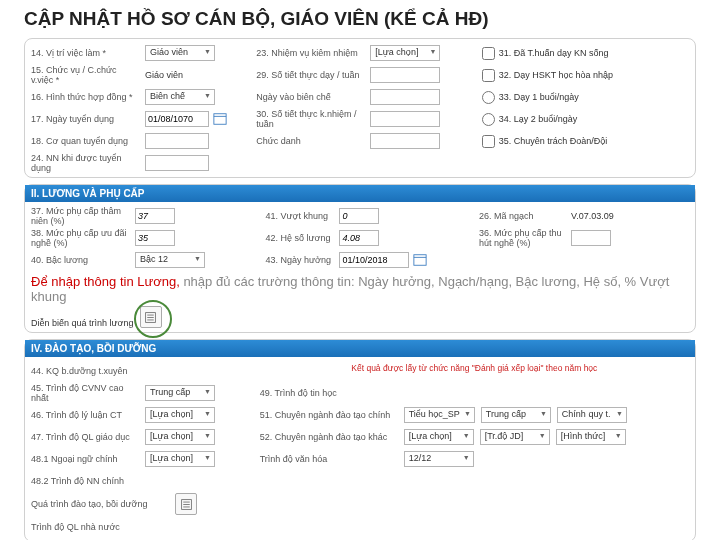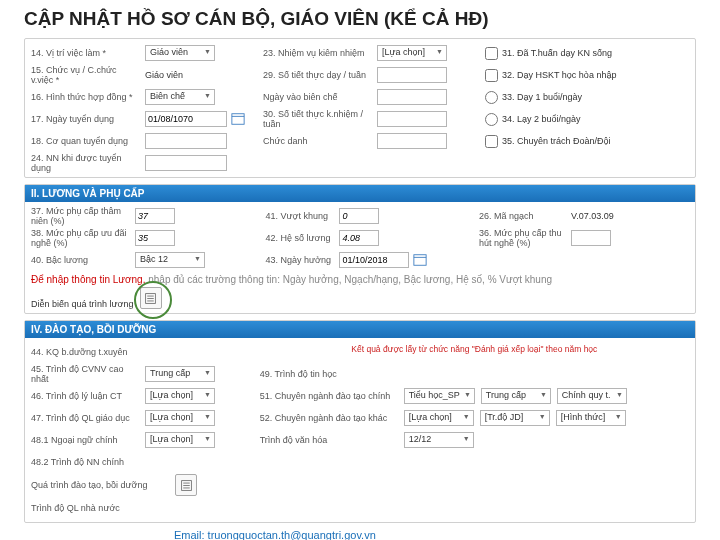--- a/index.html
+++ b/index.html
@@ -1,42 +1,42 @@
 <!DOCTYPE html>
 <html><head>
 <meta charset="utf-8">
 <style>
   * { box-sizing: border-box; margin: 0; padding: 0; }
   body { font-family: Arial, sans-serif; font-size: 9px; color: #333; background: #fff; width: 720px; }
   .container { padding: 8px 24px; }
   .main-title { font-size: 19px; font-weight: bold; color: #222; margin-bottom: 8px; }
 
-  .section { border: 1px solid #d0d0d0; border-radius: 2px; margin-bottom: 6px; }
+  .section { border: 1px solid #d0d0d0; border-radius: 8px; margin-bottom: 6px; }
   .section-header { background: linear-gradient(#2d8cd6, #1a6fb8); color: #fff; font-weight: bold; padding: 3px 6px; font-size: 10px; }
   .section-body { padding: 4px 6px; }
 
   .grid { display: grid; grid-template-columns: 1fr 1fr 1fr; gap: 2px 18px; }
   .grid2 { display: grid; grid-template-columns: 1.05fr 0.95fr 1fr; gap: 2px 14px; }
 
   .row { display: flex; align-items: center; gap: 4px; min-height: 20px; }
   .lbl { flex: 0 0 110px; color: #555; }
   .lbl-sm { flex: 0 0 88px; color: #555; }
   .lbl-xs { flex: 0 0 70px; color: #555; }
   .lbl-narrow { flex: 0 0 100px; color: #555; }
 
   select, input[type=text] { font-size: 9px; padding: 1px 2px; border: 1px solid #b5b5b5; background: #fff; height: 16px; }
-  input[type=text] { width: 82px; }
+  input[type=text] { width: 64px; }
   input.short { width: 70px; }
   input.tiny { width: 40px; font-style: italic; }
 
   .checkbox-row { display: flex; align-items: center; gap: 4px; }
   .checkbox-row input { margin: 0; }
   .radio-row { display: flex; align-items: center; gap: 4px; }
 
-  .note-red { color: #c00; font-size: 10px; margin-top: 4px; }
+  .note-red { color: #c00; font-size: 13px; margin-top: 4px; }
   .note-red .gray { color: #888; }
   .note-red2 { color: #c22; font-size: 8.5px; text-align: center; margin: 2px 0 4px 0; }
 
   .detail-btn-row { display: flex; align-items: flex-end; gap: 6px; margin-top: 2px; }
   .detail-btn { display: inline-flex; align-items: center; justify-content: center; width: 22px; height: 22px; border: 1px solid #aaa; border-radius: 2px; background: #f8f8f8; cursor: pointer; }
   .detail-btn svg { width: 13px; height: 13px; }
   .circle { position: relative; display: inline-block; }
   .circle::after { content: ''; position: absolute; left: -6px; top: -6px; width: 34px; height: 34px; border: 2px solid #4a8a3a; border-radius: 50%; }
 
   .calendar-icon { display: inline-block; width: 14px; height: 14px; color: #3b7bbf; }

